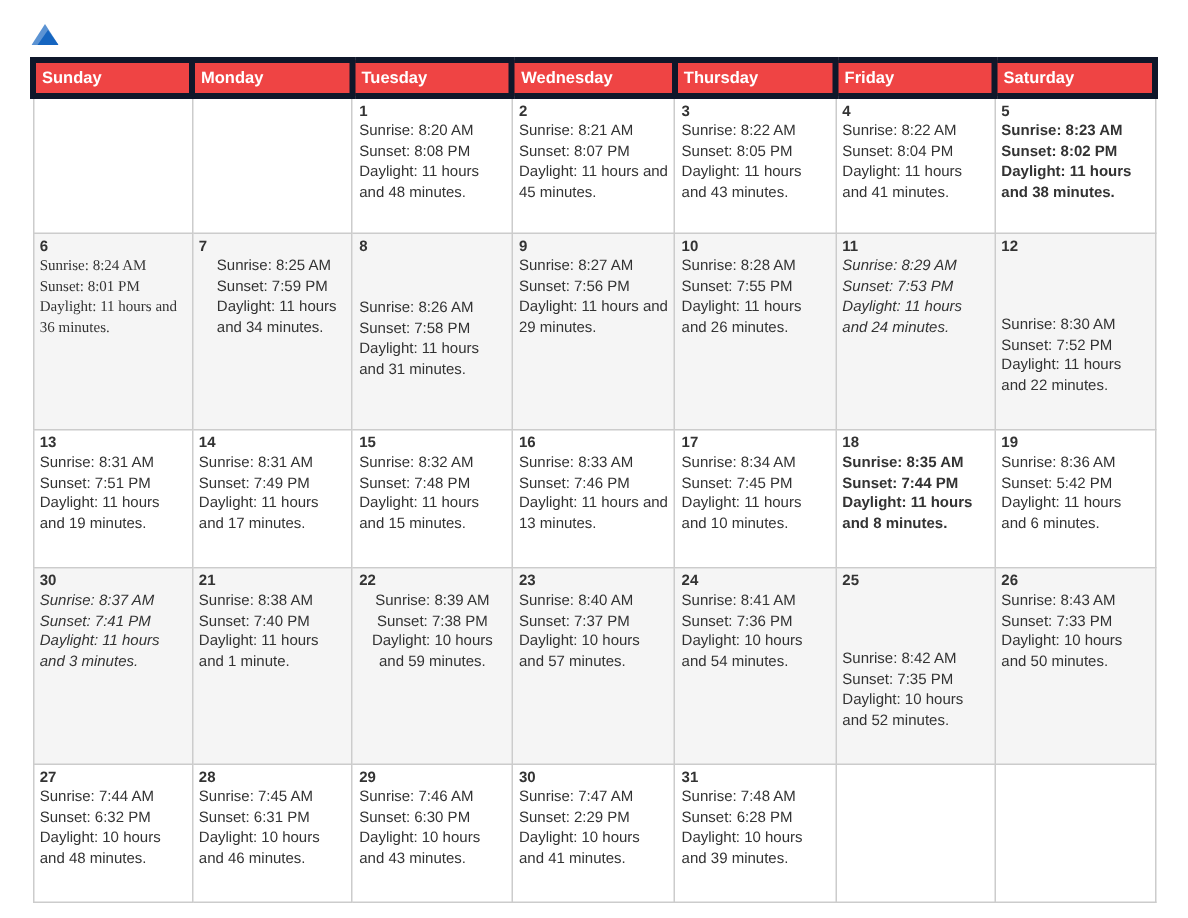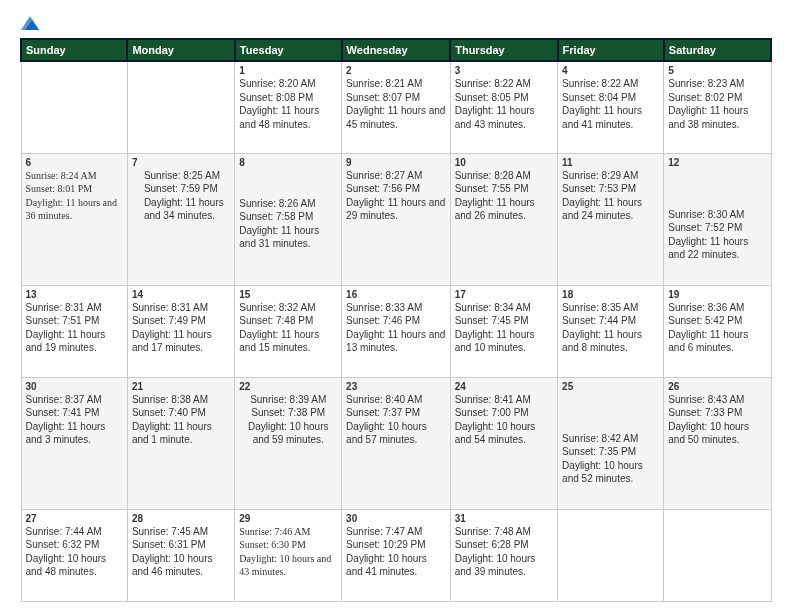--- a/index.html
+++ b/index.html
@@ -57,27 +57,27 @@
       font-size: 14px;
       color: #444;
       font-style: italic;
     }
     .calendar-table {
       width: 100%;
       border-collapse: collapse;
       flex: 1;
     }
     .calendar-table thead th {
-      background-color: #14532d;
+      background-color: #ef4444;
       color: #fff;
       font-size: 11px;
       font-weight: bold;
       padding: 4px 4px;
       text-align: left;
-      border: 2px solid #0f172a;
+      border: 4px solid #0f172a;
     }
     .calendar-table tbody td {
       border: 1px solid #ccc;
       vertical-align: top;
       padding: 3px 4px;
       font-size: 9px;
       color: #333;
       width: 113px;
       height: 78px;
     }
@@ -158,21 +158,21 @@
 Daylight: 11 hours and 43 minutes.</div>
           </td>
           <td>
             <span class="day-number">4</span>
             <div class="day-info" style="white-space: pre-line;">Sunrise: 8:22 AM
 Sunset: 8:04 PM
 Daylight: 11 hours and 41 minutes.</div>
           </td>
           <td>
             <span class="day-number">5</span>
-            <div class="day-info" style="white-space: pre-line;">Sunrise: 8:23 AM
+            <div class="day-info" style="white-space: pre-line; font-weight: bold;">Sunrise: 8:23 AM
 Sunset: 8:02 PM
 Daylight: 11 hours and 38 minutes.</div>
           </td>
         </tr>
         <tr>
           <td>
             <span class="day-number">6</span>
             <div class="day-info" style="white-space: pre-line; font-family: Liberation Serif, serif;">Sunrise: 8:24 AM
 Sunset: 8:01 PM
 Daylight: 11 hours and 36 minutes.</div>
@@ -196,21 +196,21 @@
 Daylight: 11 hours and 29 minutes.</div>
           </td>
           <td>
             <span class="day-number">10</span>
             <div class="day-info" style="white-space: pre-line;">Sunrise: 8:28 AM
 Sunset: 7:55 PM
 Daylight: 11 hours and 26 minutes.</div>
           </td>
           <td>
             <span class="day-number">11</span>
-            <div class="day-info" style="white-space: pre-line;">Sunrise: 8:29 AM
+            <div class="day-info" style="white-space: pre-line; font-style: italic;">Sunrise: 8:29 AM
 Sunset: 7:53 PM
 Daylight: 11 hours and 24 minutes.</div>
           </td>
           <td>
             <span class="day-number">12</span>
             <div class="day-info" style="white-space: pre-line; margin-top: 40px;">Sunrise: 8:30 AM
 Sunset: 7:52 PM
 Daylight: 11 hours and 22 minutes.</div>
           </td>
         </tr>
@@ -240,35 +240,35 @@
 Daylight: 11 hours and 13 minutes.</div>
           </td>
           <td>
             <span class="day-number">17</span>
             <div class="day-info" style="white-space: pre-line;">Sunrise: 8:34 AM
 Sunset: 7:45 PM
 Daylight: 11 hours and 10 minutes.</div>
           </td>
           <td>
             <span class="day-number">18</span>
-            <div class="day-info" style="white-space: pre-line;">Sunrise: 8:35 AM
+            <div class="day-info" style="white-space: pre-line; font-weight: bold;">Sunrise: 8:35 AM
 Sunset: 7:44 PM
 Daylight: 11 hours and 8 minutes.</div>
           </td>
           <td>
             <span class="day-number">19</span>
             <div class="day-info" style="white-space: pre-line;">Sunrise: 8:36 AM
 Sunset: 5:42 PM
 Daylight: 11 hours and 6 minutes.</div>
           </td>
         </tr>
         <tr>
           <td>
             <span class="day-number">30</span>
-            <div class="day-info" style="white-space: pre-line;">Sunrise: 8:37 AM
+            <div class="day-info" style="white-space: pre-line; font-style: italic;">Sunrise: 8:37 AM
 Sunset: 7:41 PM
 Daylight: 11 hours and 3 minutes.</div>
           </td>
           <td>
             <span class="day-number">21</span>
             <div class="day-info" style="white-space: pre-line;">Sunrise: 8:38 AM
 Sunset: 7:40 PM
 Daylight: 11 hours and 1 minute.</div>
           </td>
           <td>
@@ -279,21 +279,21 @@
           </td>
           <td>
             <span class="day-number">23</span>
             <div class="day-info" style="white-space: pre-line;">Sunrise: 8:40 AM
 Sunset: 7:37 PM
 Daylight: 10 hours and 57 minutes.</div>
           </td>
           <td>
             <span class="day-number">24</span>
             <div class="day-info" style="white-space: pre-line;">Sunrise: 8:41 AM
-Sunset: 7:00 PM
+Sunset: 7:36 PM
 Daylight: 10 hours and 54 minutes.</div>
           </td>
           <td>
             <span class="day-number">25</span>
             <div class="day-info" style="white-space: pre-line; margin-top: 40px;">Sunrise: 8:42 AM
 Sunset: 7:35 PM
 Daylight: 10 hours and 52 minutes.</div>
           </td>
           <td>
             <span class="day-number">26</span>
@@ -310,28 +310,28 @@
 Daylight: 10 hours and 48 minutes.</div>
           </td>
           <td>
             <span class="day-number">28</span>
             <div class="day-info" style="white-space: pre-line;">Sunrise: 7:45 AM
 Sunset: 6:31 PM
 Daylight: 10 hours and 46 minutes.</div>
           </td>
           <td>
             <span class="day-number">29</span>
-            <div class="day-info" style="white-space: pre-line; font-family: Liberation Serif, serif;">Sunrise: 7:46 AM
+            <div class="day-info" style="white-space: pre-line;">Sunrise: 7:46 AM
 Sunset: 6:30 PM
 Daylight: 10 hours and 43 minutes.</div>
           </td>
           <td>
             <span class="day-number">30</span>
             <div class="day-info" style="white-space: pre-line;">Sunrise: 7:47 AM
-Sunset: 10:29 PM
+Sunset: 2:29 PM
 Daylight: 10 hours and 41 minutes.</div>
           </td>
           <td>
             <span class="day-number">31</span>
             <div class="day-info" style="white-space: pre-line;">Sunrise: 7:48 AM
 Sunset: 6:28 PM
 Daylight: 10 hours and 39 minutes.</div>
           </td>
           <td class="empty-cell"></td>
           <td class="empty-cell"></td>

